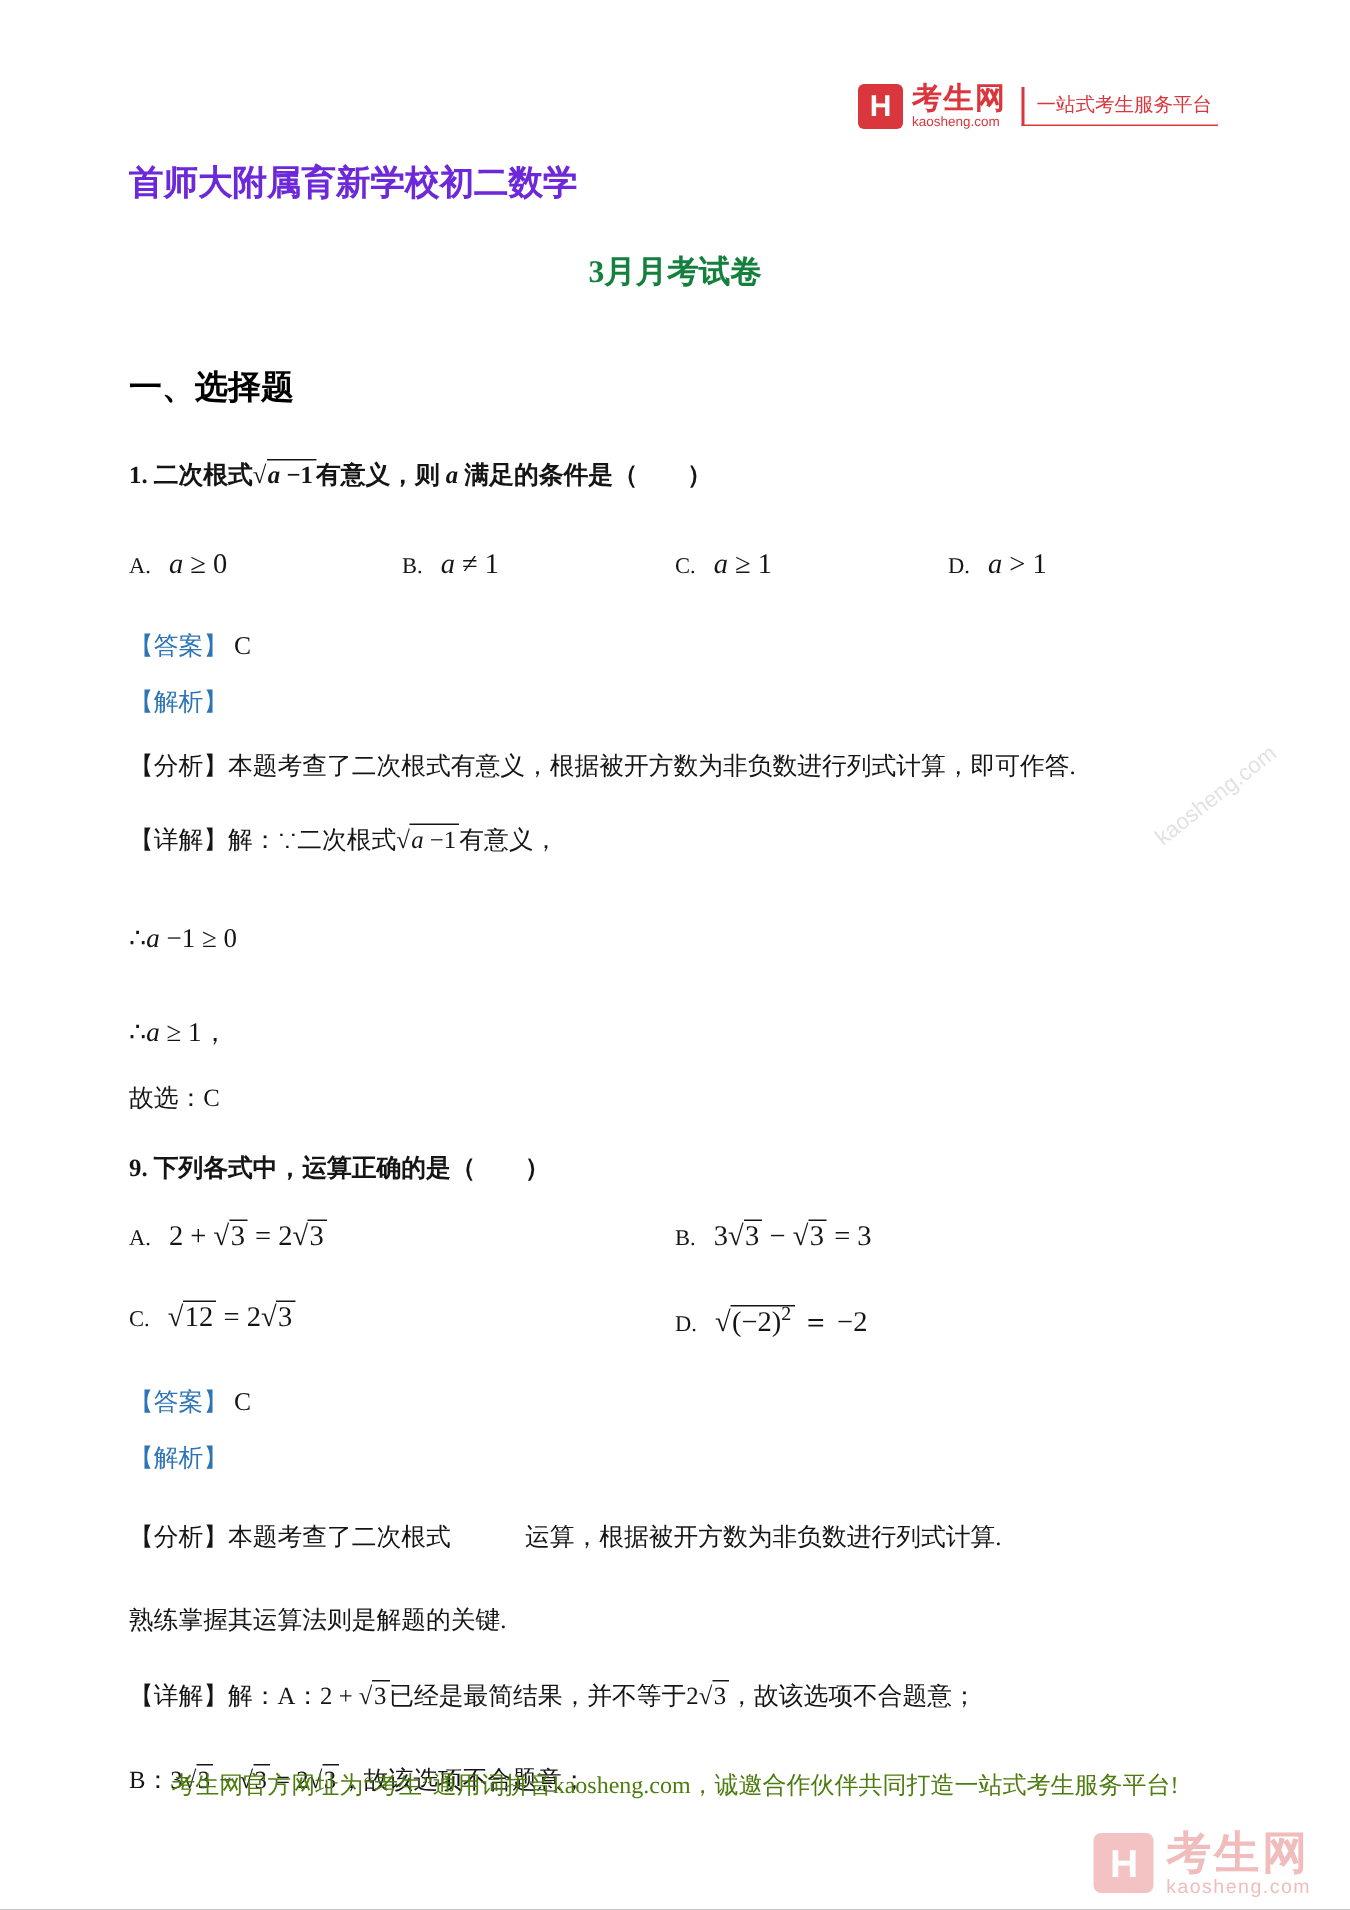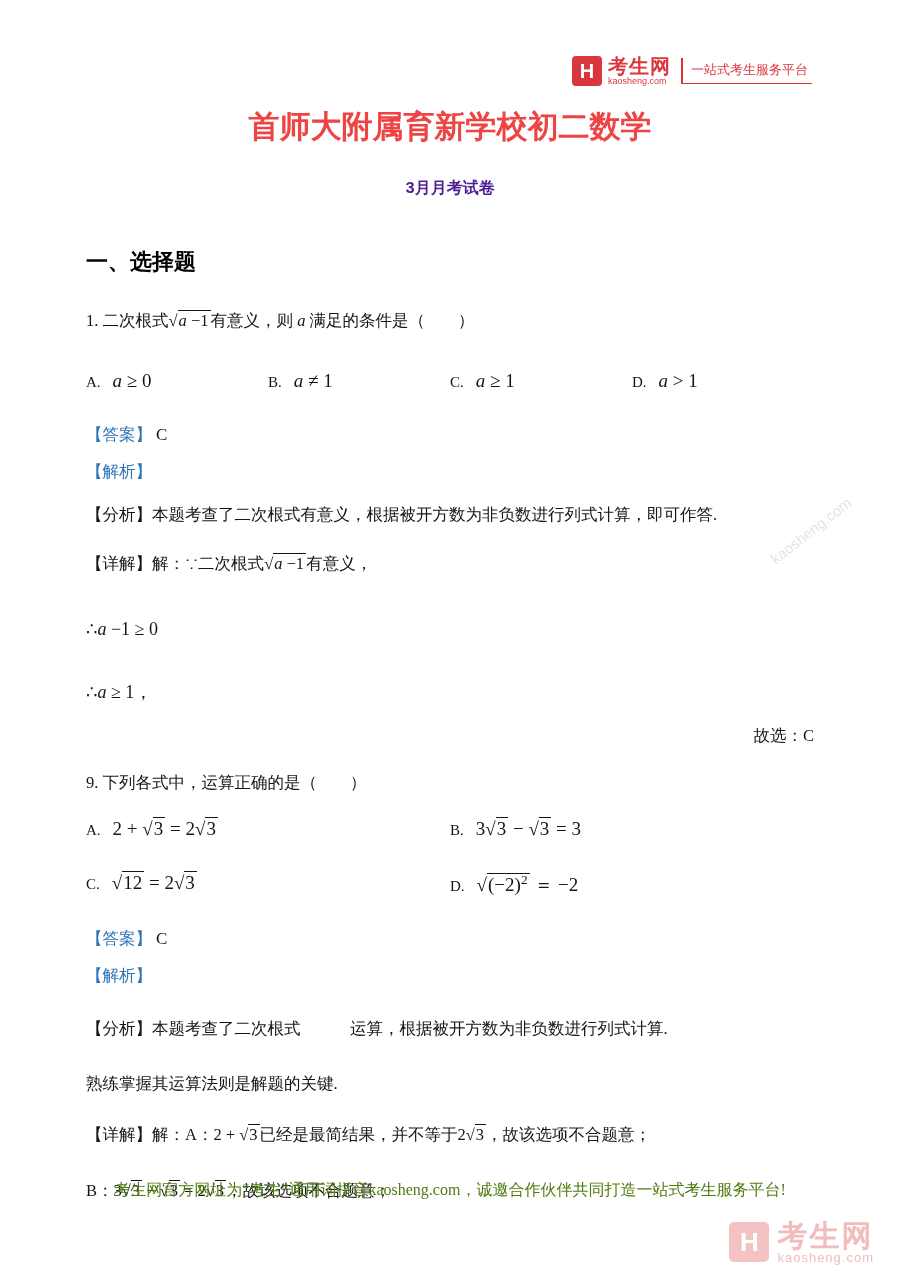--- a/index.html
+++ b/index.html
@@ -21,26 +21,26 @@
   .logo-name { color:#d9363e; font-weight:bold; font-size:20px; font-family:"Liberation Sans",sans-serif; letter-spacing:1px; }
   .logo-domain { color:#d9363e; font-size:9px; font-family:"Liberation Sans",sans-serif; }
   .logo-tagline {
     color:#d9363e; font-size:13px; font-family:"Liberation Sans",sans-serif;
     border-left:2px solid #d9363e; border-bottom:1px solid #d9363e;
     padding:3px 4px 4px 8px;
   }
 
   
   .content { padding:106px 86px 0 86px; }
-  .title1 { text-align:center; font-size:31px; font-weight:bold; margin-bottom:30px; font-family:"Liberation Sans","DejaVu Sans",sans-serif; color:#ef4444; }
-  .title2 { text-align:center; font-size:16px; font-weight:bold; margin-bottom:48px; font-family:Liberation Mono, monospace; color:#4c1d95; }
+  .title1 { text-align:left; font-size:23px; font-weight:bold; margin-bottom:30px; font-family:"Liberation Sans","DejaVu Sans",sans-serif; color:#6d28d9; }
+  .title2 { text-align:center; font-size:21px; font-weight:bold; margin-bottom:48px; font-family:Liberation Serif, serif; color:#15803d; }
   .section-heading { font-size:22px; font-weight:bold; margin-bottom:32px; font-family:"Liberation Sans","DejaVu Sans",sans-serif; color:#000; }
 
   .para, .stem { font-size:16.5px; line-height:1.5; }
-  .stem { margin-bottom:36px; }
+  .stem { margin-bottom:36px;font-weight:bold; }
 
   .options { display:flex; margin-bottom:30px; }
   .options-4 .option { width:25%; }
   .options-2 .option { width:50%; }
   .option { display:flex; align-items:baseline; }
   .olabel { font-size:15px; margin-right:12px; }
   .omath { font-size:19px; }
   .omath i, .math-line i, .stem i { font-family:"Liberation Serif",serif; }
 
   .sqrt { white-space:nowrap; }
@@ -117,21 +117,21 @@
     <p class="answer-line">
       <span class="blue">【答案】</span><span class="ansval">C</span>
     </p>
     <p class="answer-line" style="margin-bottom:20px;">
       <span class="blue">【解析】</span>
     </p>
     <p class="para" style="margin-bottom:24px;">【分析】本题考查了二次根式有意义，根据被开方数为非负数进行列式计算，即可作答.</p>
     <p class="para" style="margin-bottom:40px;">【详解】解：∵二次根式<span class="sqrt">√<span class="vin"><i>a</i> −1</span></span>有意义，</p>
     <p class="para math-line" style="margin-bottom:36px;">∴<i>a</i> −1 ≥ 0</p>
     <p class="para math-line" style="margin-bottom:18px;">∴<i>a</i> ≥ 1，</p>
-    <p class="para" style="margin-bottom:22px;text-align:right;">故选：C</p>
+    <p class="para" style="margin-bottom:22px;">故选：C</p>
 
     <p class="stem" style="margin-bottom:22px;">9. 下列各式中，运算正确的是（　　）</p>
 
     <div class="options options-2" style="margin-bottom:32px;">
       <span class="option">
         <span class="olabel">A.</span>
         <span class="omath">2 + <span class="sqrt">√<span class="vin">3</span></span> = 2<span class="sqrt">√<span class="vin">3</span></span></span>
       </span>
       <span class="option">
         <span class="olabel">B.</span>

